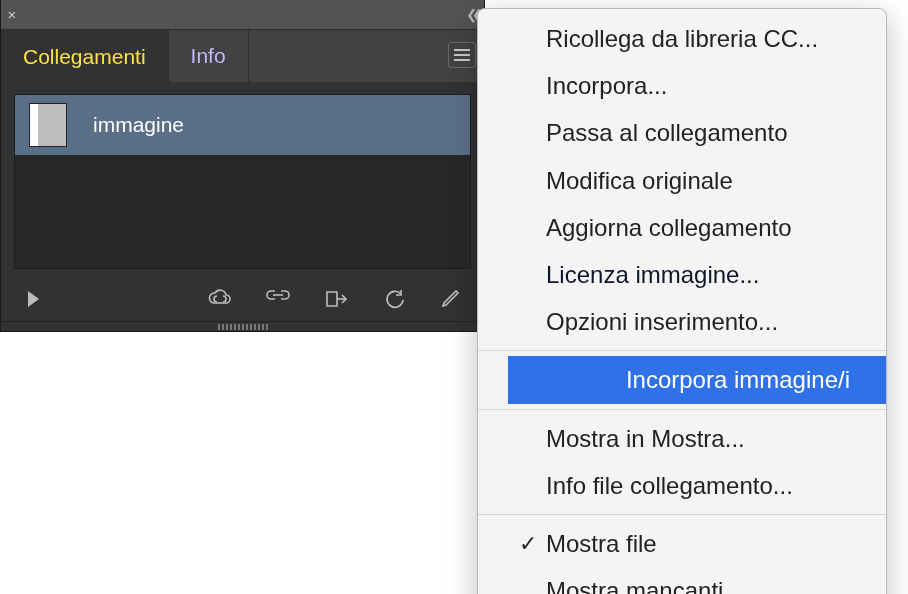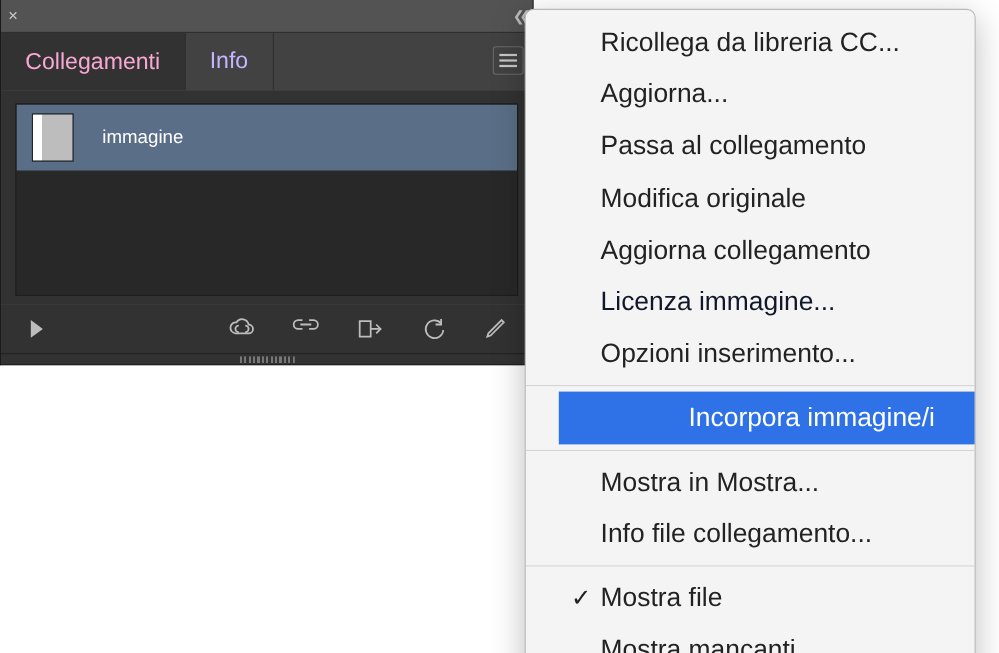--- a/index.html
+++ b/index.html
@@ -58,21 +58,21 @@
     display: flex;
     align-items: center;
     font-size: 21px;
     color: #d8d8d8;
     cursor: pointer;
     background: #424242;
     border-right: 1px solid #2f2f2f;
   }
   .tab.active {
     background: #323232;
-    color: #f9a8d4;
+    color: #fde047;
     border-top: 2px solid #323232;
   }
   .tab.inactive { color: #c4b5fd; }
   .tabs-rest { flex: 1; background: #424242; }
   .flyout-btn {
     position: absolute;
     right: 8px;
     top: 12px;
     width: 28px; height: 26px;
     border: 1px solid #6a6a6a;
@@ -106,21 +106,21 @@
     background: #5a6f87;
     padding: 0 14px;
     gap: 26px;
     cursor: pointer;
   }
   .thumb {
     width: 38px; height: 44px;
     background: linear-gradient(to right, #fff 0 8px, #bdbdbd 8px 100%);
     border: 1px solid #222;
   }
-  .link-label { color: #fff; font-size: 17px; }
+  .link-label { color: #fff; font-size: 21px; }
 
   .panel-footer {
     background: #323232;
     height: 44px;
     display: flex;
     align-items: center;
     padding: 0 18px;
     gap: 30px;
   }
   .panel-footer .spacer { flex: 1; }
@@ -261,21 +261,21 @@
   </div>
 
   <div class="resize-grip">
       <div class="lines"></div>
     </div>
 </div>
 
 <div class="menu">
 
   <div class="menu-item"><span>Ricollega da libreria CC...</span></div>
-  <div class="menu-item"><span>Aggiorna...</span></div>
+  <div class="menu-item"><span>Incorpora...</span></div>
   <div class="menu-item"><span>Passa al collegamento</span></div>
   <div class="menu-item"><span>Modifica originale</span></div>
   <div class="menu-item"><span>Aggiorna collegamento</span></div>
   <div class="menu-item disabled"><span>Licenza immagine...</span></div>
   <div class="menu-item"><span>Opzioni inserimento...</span></div>
   <div class="menu-sep"></div>
 
   <div class="menu-item highlight"><span>Incorpora immagine/i</span></div>
   <div class="menu-sep"></div>
 

